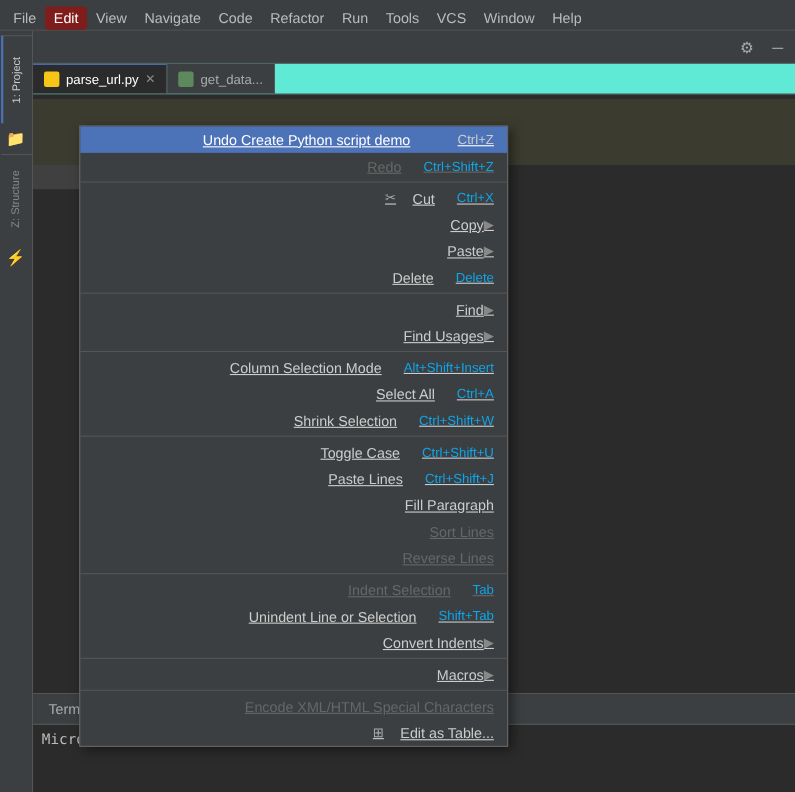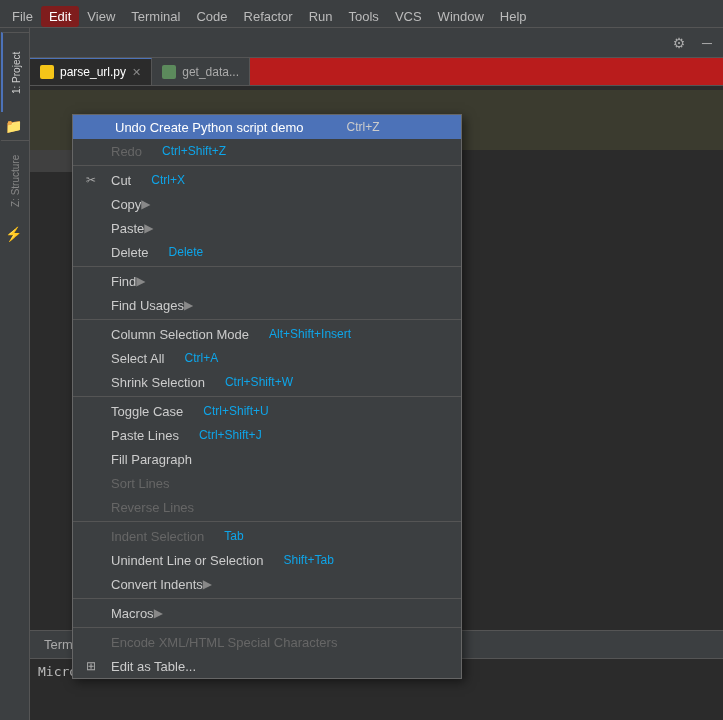--- a/index.html
+++ b/index.html
@@ -111,21 +111,21 @@
       justify-content: center;
       color: #aaa;
       cursor: pointer;
       font-size: 14px;
       border-radius: 3px;
     }
 
     
     .tab-bar {
       height: 28px;
-      background: #b91c1c;
+      background: #5eead4;
       display: flex;
       align-items: stretch;
       border-bottom: 1px solid #555;
     }
     .tab {
       display: flex;
       align-items: center;
       padding: 0 10px;
       gap: 6px;
       cursor: pointer;
@@ -190,26 +190,27 @@
       left: 42px;
       width: 390px;
       background: #3c3f41;
       border: 1px solid #666;
       box-shadow: 3px 3px 10px rgba(0,0,0,0.5);
       z-index: 200;
     }
     .menu-item {
       display: flex;
       align-items: center;
-      justify-content: flex-start;
+      justify-content: flex-end;
       padding: 4px 12px 4px 8px;
       cursor: pointer;
       color: #ccc;
       font-size: 13px;
       min-height: 24px;
+      text-decoration: underline;
     }
     .menu-item.highlighted {
       background: #4c72b8;
       color: #fff;
     }
     .menu-item.disabled {
       color: #666;
       cursor: default;
     }
     .menu-item .item-label {
@@ -302,21 +303,21 @@
       font-size: 13px;
     }
   </style>
 </head>
 <body>
 
 <div class="menu-bar">
   <div class="menu-bar-item">File</div>
   <div class="menu-bar-item active">Edit</div>
   <div class="menu-bar-item">View</div>
-  <div class="menu-bar-item">Terminal</div>
+  <div class="menu-bar-item">Navigate</div>
   <div class="menu-bar-item">Code</div>
   <div class="menu-bar-item">Refactor</div>
   <div class="menu-bar-item">Run</div>
   <div class="menu-bar-item">Tools</div>
   <div class="menu-bar-item">VCS</div>
   <div class="menu-bar-item">Window</div>
   <div class="menu-bar-item">Help</div>
 </div>
 
 <div class="main-layout">

